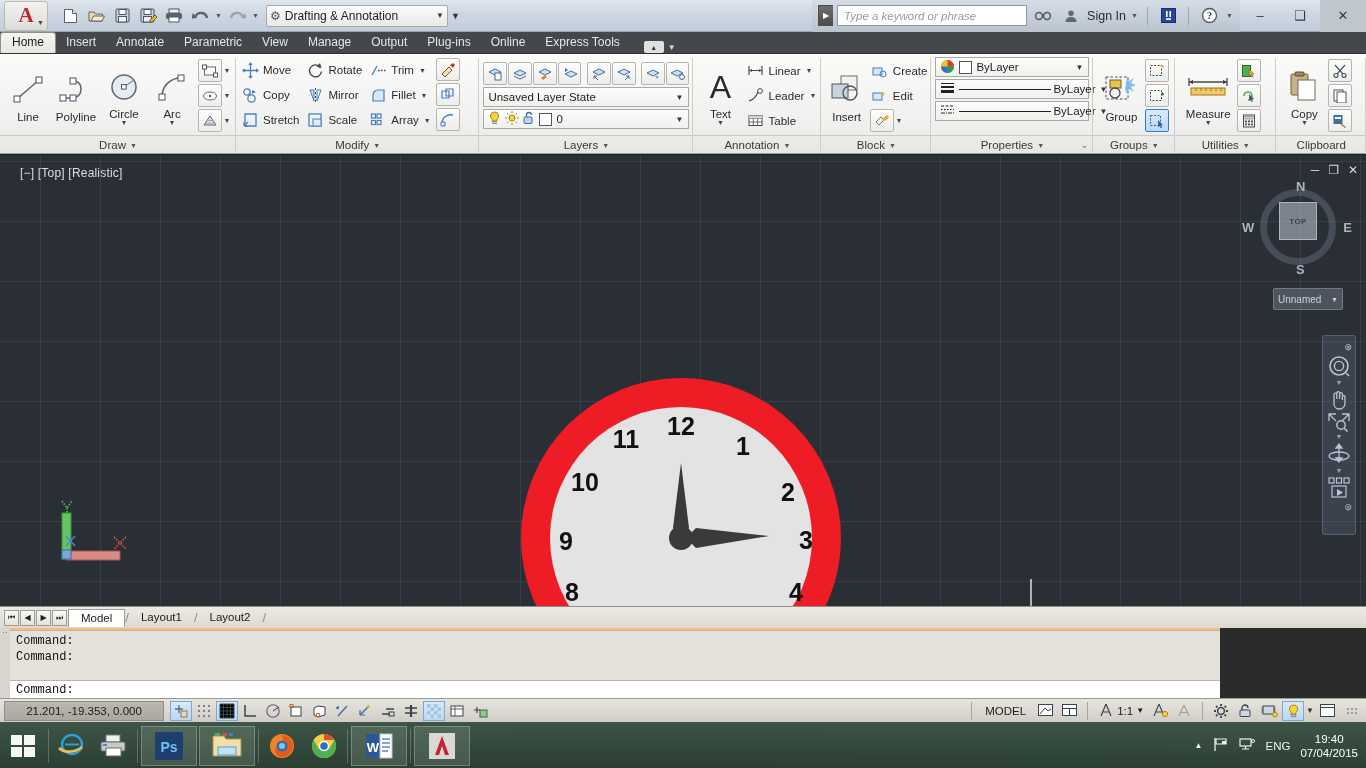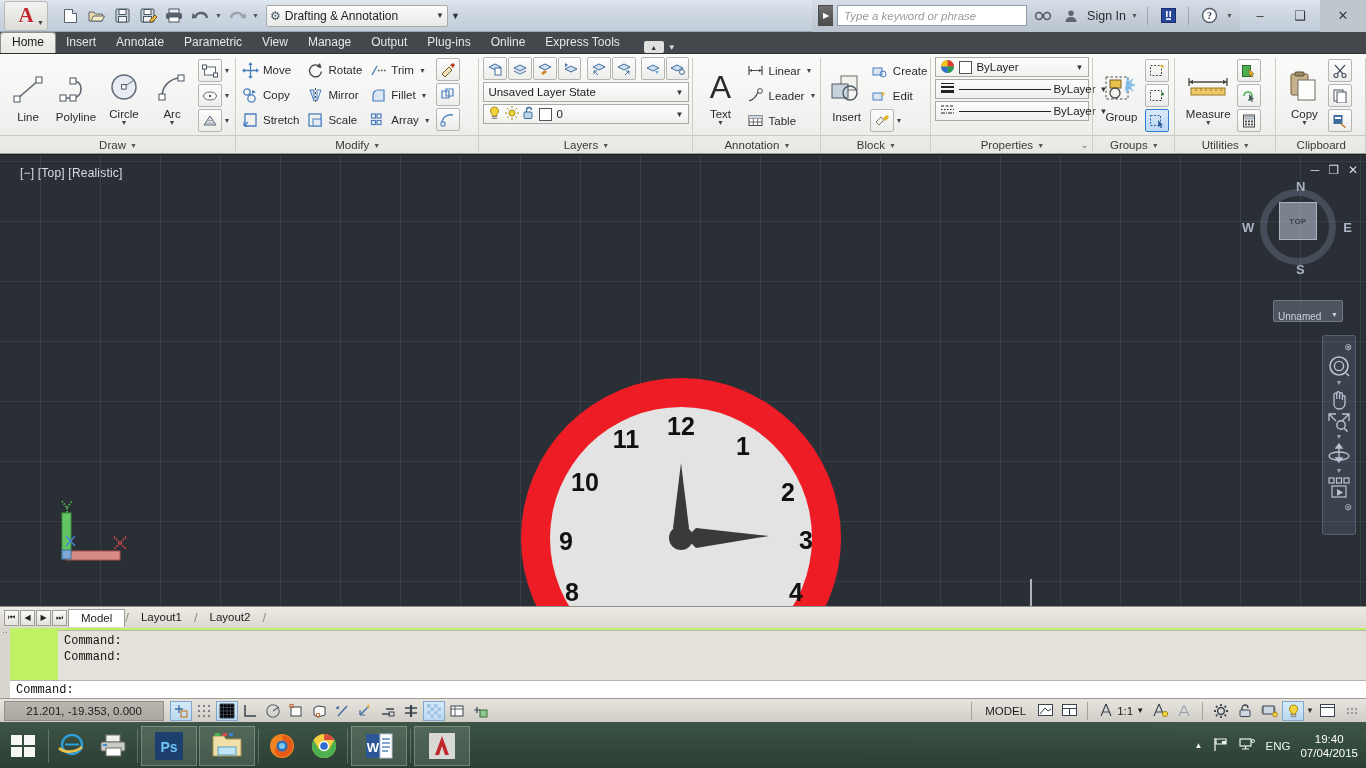--- a/index.html
+++ b/index.html
@@ -170,22 +170,22 @@
   .cubeface {
     position:absolute; left:27px; top:21px; width:38px; height:38px;
     background:rgba(186,198,214,.55); border:1px solid rgba(220,230,240,.5);
     display:flex; align-items:center; justify-content:center;
     font-size:8px; color:#3a4350; font-weight:bold; letter-spacing:.4px;
   }
   .compass { position:absolute; font-size:13px; font-weight:bold; color:#a8b3c2; }
   .unnamed {
     position:absolute; right:23px; top:133px; width:70px; height:15px;
     background:rgba(160,172,190,.3); border:1px solid rgba(180,192,210,.35);
-    border-radius:2px; display:flex; padding:10px 4px;
-    font-size:10px; color:#c9d2dd;margin-top:12px;
+    border-radius:2px; display:flex; align-items:center; padding:10px 4px;
+    font-size:10px; color:#c9d2dd;
   }
   .unnamed .dd { margin-left:auto; font-size:7px; }
 
   .navbar {
     position:absolute; right:10px; top:180px; width:34px; height:200px;
     background:rgba(92,104,120,.35); border:1px solid rgba(140,152,170,.35);
     border-radius:3px; display:flex; flex-direction:column; align-items:center; padding-top:6px; gap:2px;
   }
   .navbar .nb { color:#b9c4d2; display:flex; align-items:center; justify-content:center; }
   .navbar .nc { font-size:7px; color:#9aa6b6; line-height:6px; }
@@ -197,22 +197,22 @@
     border-top:1px solid #8e8e8a; display:flex; align-items:center; padding-left:4px;
   }
   .navarrow { width:15px;height:16px;border:1px solid #9c9c98;background:linear-gradient(180deg,#fafaf8,#e4e2dc);
      display:flex;align-items:center;justify-content:center;font-size:8px;color:#222;margin-right:1px;}
   .ltab { position:relative; font-size:11.5px; color:#1c1c1c; padding:2px 12px 3px 12px; }
   .ltab.active { background:#fff; border:1px solid #9c9c98; border-bottom:none; font-weight:normal; }
   .lsl { color:#8e8e8a; font-size:13px; }
 
   
   .cmdarea {
-    position:absolute; left:0; top:628px; width:1366px; height:70px;
-    background:#bef264; display:flex;gap:48px;
+    position:absolute; left:0; top:628px; width:1220px; height:70px;
+    background:#fdba74; display:flex;
   }
   .cmdgrip { width:10px; background:#d7d5cd; display:flex; align-items:flex-start; justify-content:center; padding-top:3px; }
   .cmdgrip .dots { width:6px; height:4px;
      background-image:radial-gradient(#8c8c88 40%, transparent 41%);
      background-size:3px 3px; }
   .cmdhist {
     flex:1; background:#e4e2da; margin:2px 0 0 0; padding:2px 6px;
     font-family:"Liberation Mono", monospace; font-size:12px; color:#111; line-height:16px;
     border-top:1px solid #b7b5ad;
   }
@@ -593,21 +593,21 @@
           </span>
         </div>
       </div>
       <div class="ptitle">
         <span>Modify</span>
         <span class="tcaret">▼</span>
       </div>
     </div>
 
     <div class="panel" style="width:214px">
-      <div class="body" style="flex-direction:column;align-items:stretch;gap:2px;padding-top:3px">
+      <div class="body" style="flex-direction:column;align-items:stretch;gap:2px;padding-top:8px">
         <div style="display:flex;gap:1px">
           <span class="iconbtn framed">
               <svg width="16" height="14" viewBox="0 0 16 14">
                 <path d="M2 5l6-3 6 3-6 3z" fill="#cfe0f2" stroke="#3f6d9e"></path>
                 <rect x="8" y="6" width="6" height="7" fill="#fff" stroke="#3f6d9e"></rect>
               </svg>
             </span>
           <span class="iconbtn framed">
               <svg width="16" height="14" viewBox="0 0 16 14">
                 <path d="M2 6l6-3 6 3-6 3z" fill="#cfe0f2" stroke="#3f6d9e"></path>

